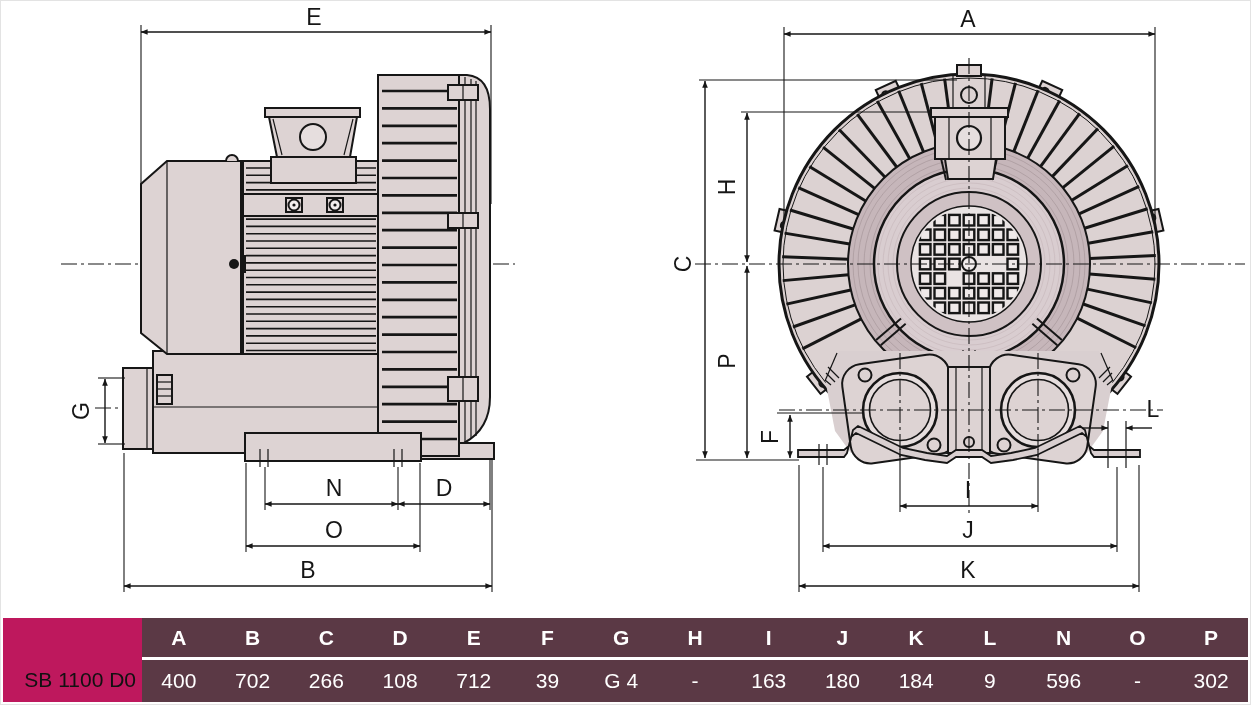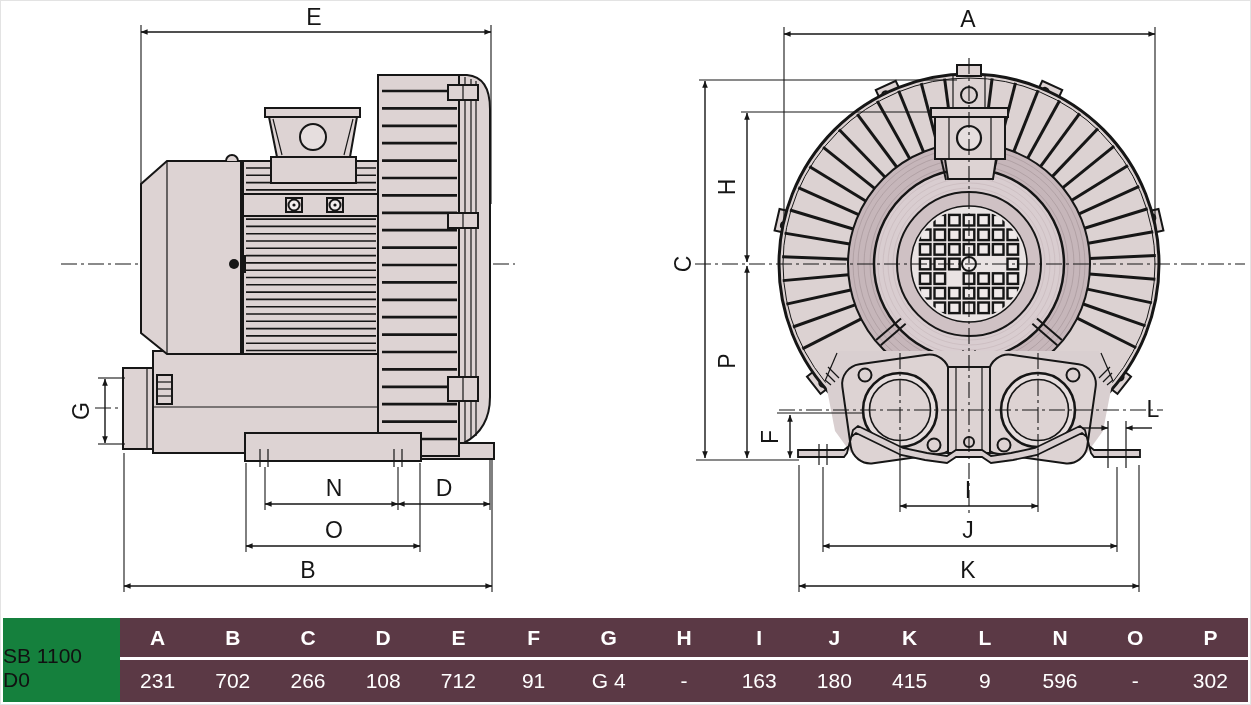--- a/index.html
+++ b/index.html
@@ -8,21 +8,21 @@
   svg{display:block;}
   
   .part{fill:#ddd3d3;stroke:#161616;stroke-width:2;}
   .cl{stroke:#161616;stroke-width:1.1;stroke-dasharray:16 4 3 4;fill:none;}
   .ext{stroke:#161616;stroke-width:1.1;fill:none;}
   .dl{stroke:#161616;stroke-width:1.4;fill:none;}
   .thin{stroke:#161616;stroke-width:1.2;fill:none;}
   .dim{font:400 23px "Liberation Sans",sans-serif;fill:#161616;text-anchor:middle;}
   
   .dim-table{position:absolute;left:2px;right:2px;top:617px;height:84px;display:flex;}
-  .model-cell{width:117px;background:#15803d;color:#111;display:flex;align-items:flex-end;
+  .model-cell{width:139px;background:#be185d;color:#111;display:flex;align-items:flex-end;
               justify-content:flex-end;padding:0 6px 10px 0;font-size:21px;box-sizing:border-box;}
   .cols{flex:1;display:flex;flex-direction:column;}
   .hrow{height:39px;background:#5b3945;border-bottom:3px solid #ffffff;display:grid;
         grid-template-columns:repeat(15,1fr);align-items:center;color:#fff;font-weight:700;font-size:21px;}
   .vrow{flex:1;background:#5b3945;display:grid;grid-template-columns:repeat(15,1fr);
         align-items:center;color:#fff;font-weight:400;font-size:21px;}
   .hrow div,.vrow div{text-align:center;}
 </style>
 </head>
 <body>
@@ -435,31 +435,31 @@
       <div>H</div>
       <div>I</div>
       <div>J</div>
       <div>K</div>
       <div>L</div>
       <div>N</div>
       <div>O</div>
       <div>P</div>
     </div>
     <div class="vrow">
-      <div>231</div>
+      <div>400</div>
       <div>702</div>
       <div>266</div>
       <div>108</div>
       <div>712</div>
-      <div>91</div>
+      <div>39</div>
       <div>G 4</div>
       <div>-</div>
       <div>163</div>
       <div>180</div>
-      <div>415</div>
+      <div>184</div>
       <div>9</div>
       <div>596</div>
       <div>-</div>
       <div>302</div>
     </div>
   </div>
 </div>
 
 </div>
 

